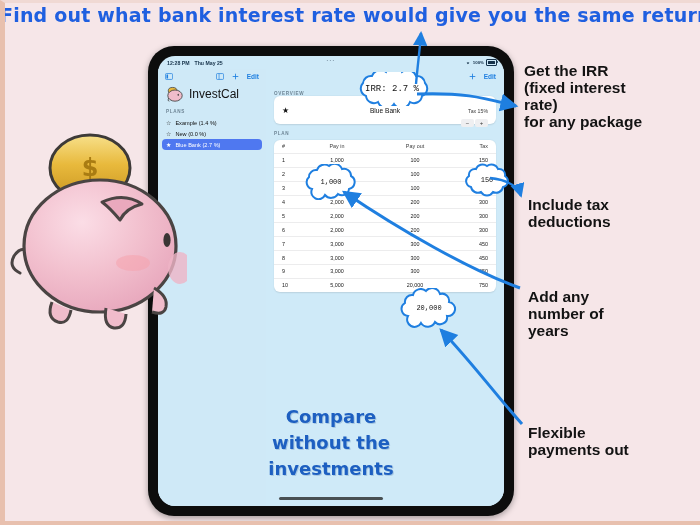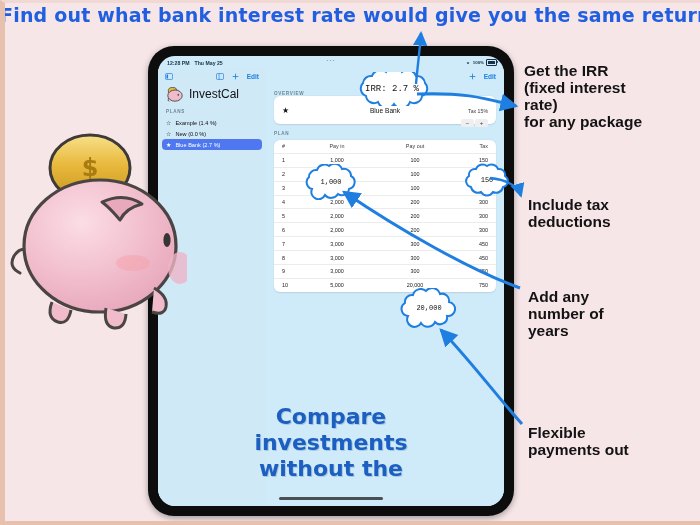--- a/index.html
+++ b/index.html
@@ -152,21 +152,21 @@
   .c-payin{flex:1;text-align:center;}
   .c-payout{flex:1;text-align:center;}
   .c-tax{width:34px;text-align:right;}
 
   
   .bigtext{
     position:absolute;left:0;right:0;bottom:24px;
     text-align:center;
     color:#1d5fc1;
     font-family:"DejaVu Sans",sans-serif;
-    font-weight:bold;font-size:22px;line-height:26px;
+    font-weight:bold;font-size:18px;line-height:26px;
     text-shadow:1px 1px 0 rgba(120,160,200,.45);
   }
 
   
   .cloud{position:absolute;z-index:40;}
   .cloud-label{
     position:absolute;left:0;right:0;top:50%;
     transform:translateY(-50%);
     text-align:center;font-size:9px;color:#111;font-weight:400;
     font-family:Liberation Mono, monospace;
@@ -379,22 +379,22 @@
             <span class="c-payin">5,000</span>
             <span class="c-payout">20,000</span>
             <span class="c-tax">750</span>
           </div>
         </div>
       </div>
     </div>
 
     <div class="bigtext">
       <div>Compare</div>
+      <div>without the</div>
       <div>investments</div>
-      <div>without the</div>
     </div>
 
     <div class="home-bar"></div>
   </div>
 </div>
 
 <svg class="arrows" viewBox="0 0 700 525">
   <defs>
     <marker id="ah" markerWidth="7" markerHeight="7" refX="5.2" refY="3" orient="auto">
       <path d="M0,0 L6,3 L0,6 z" fill="#1f7fe0"></path>

